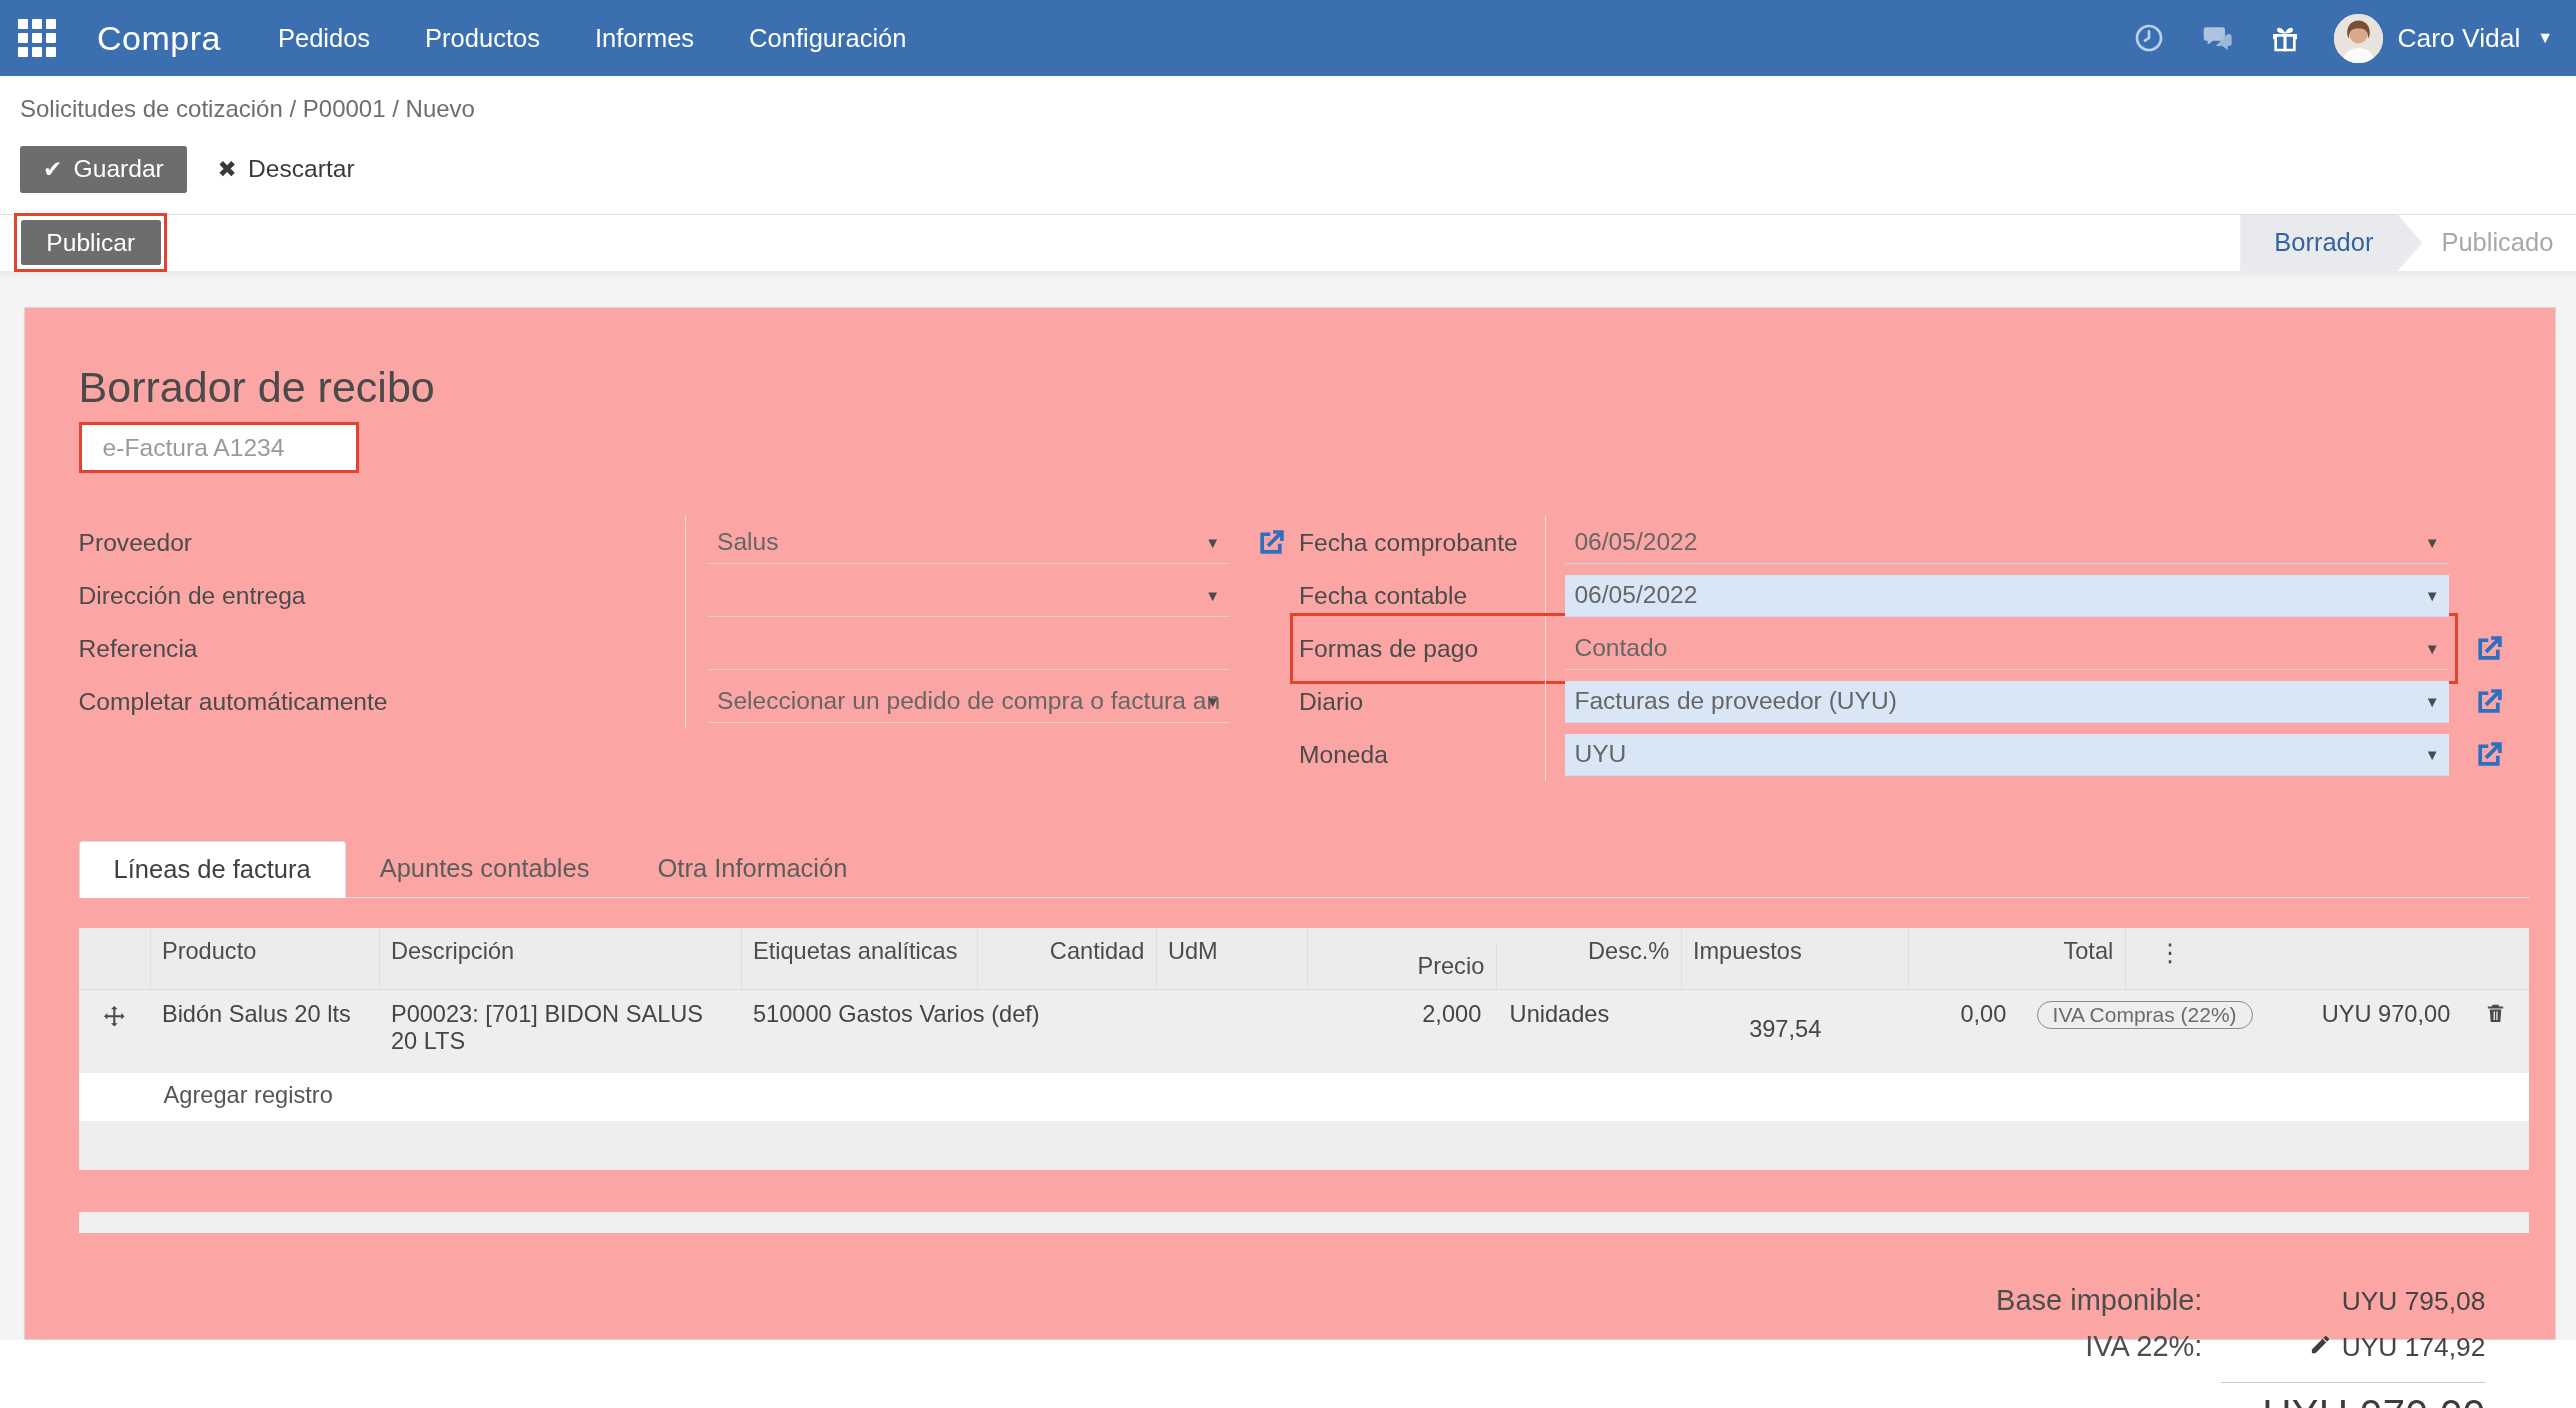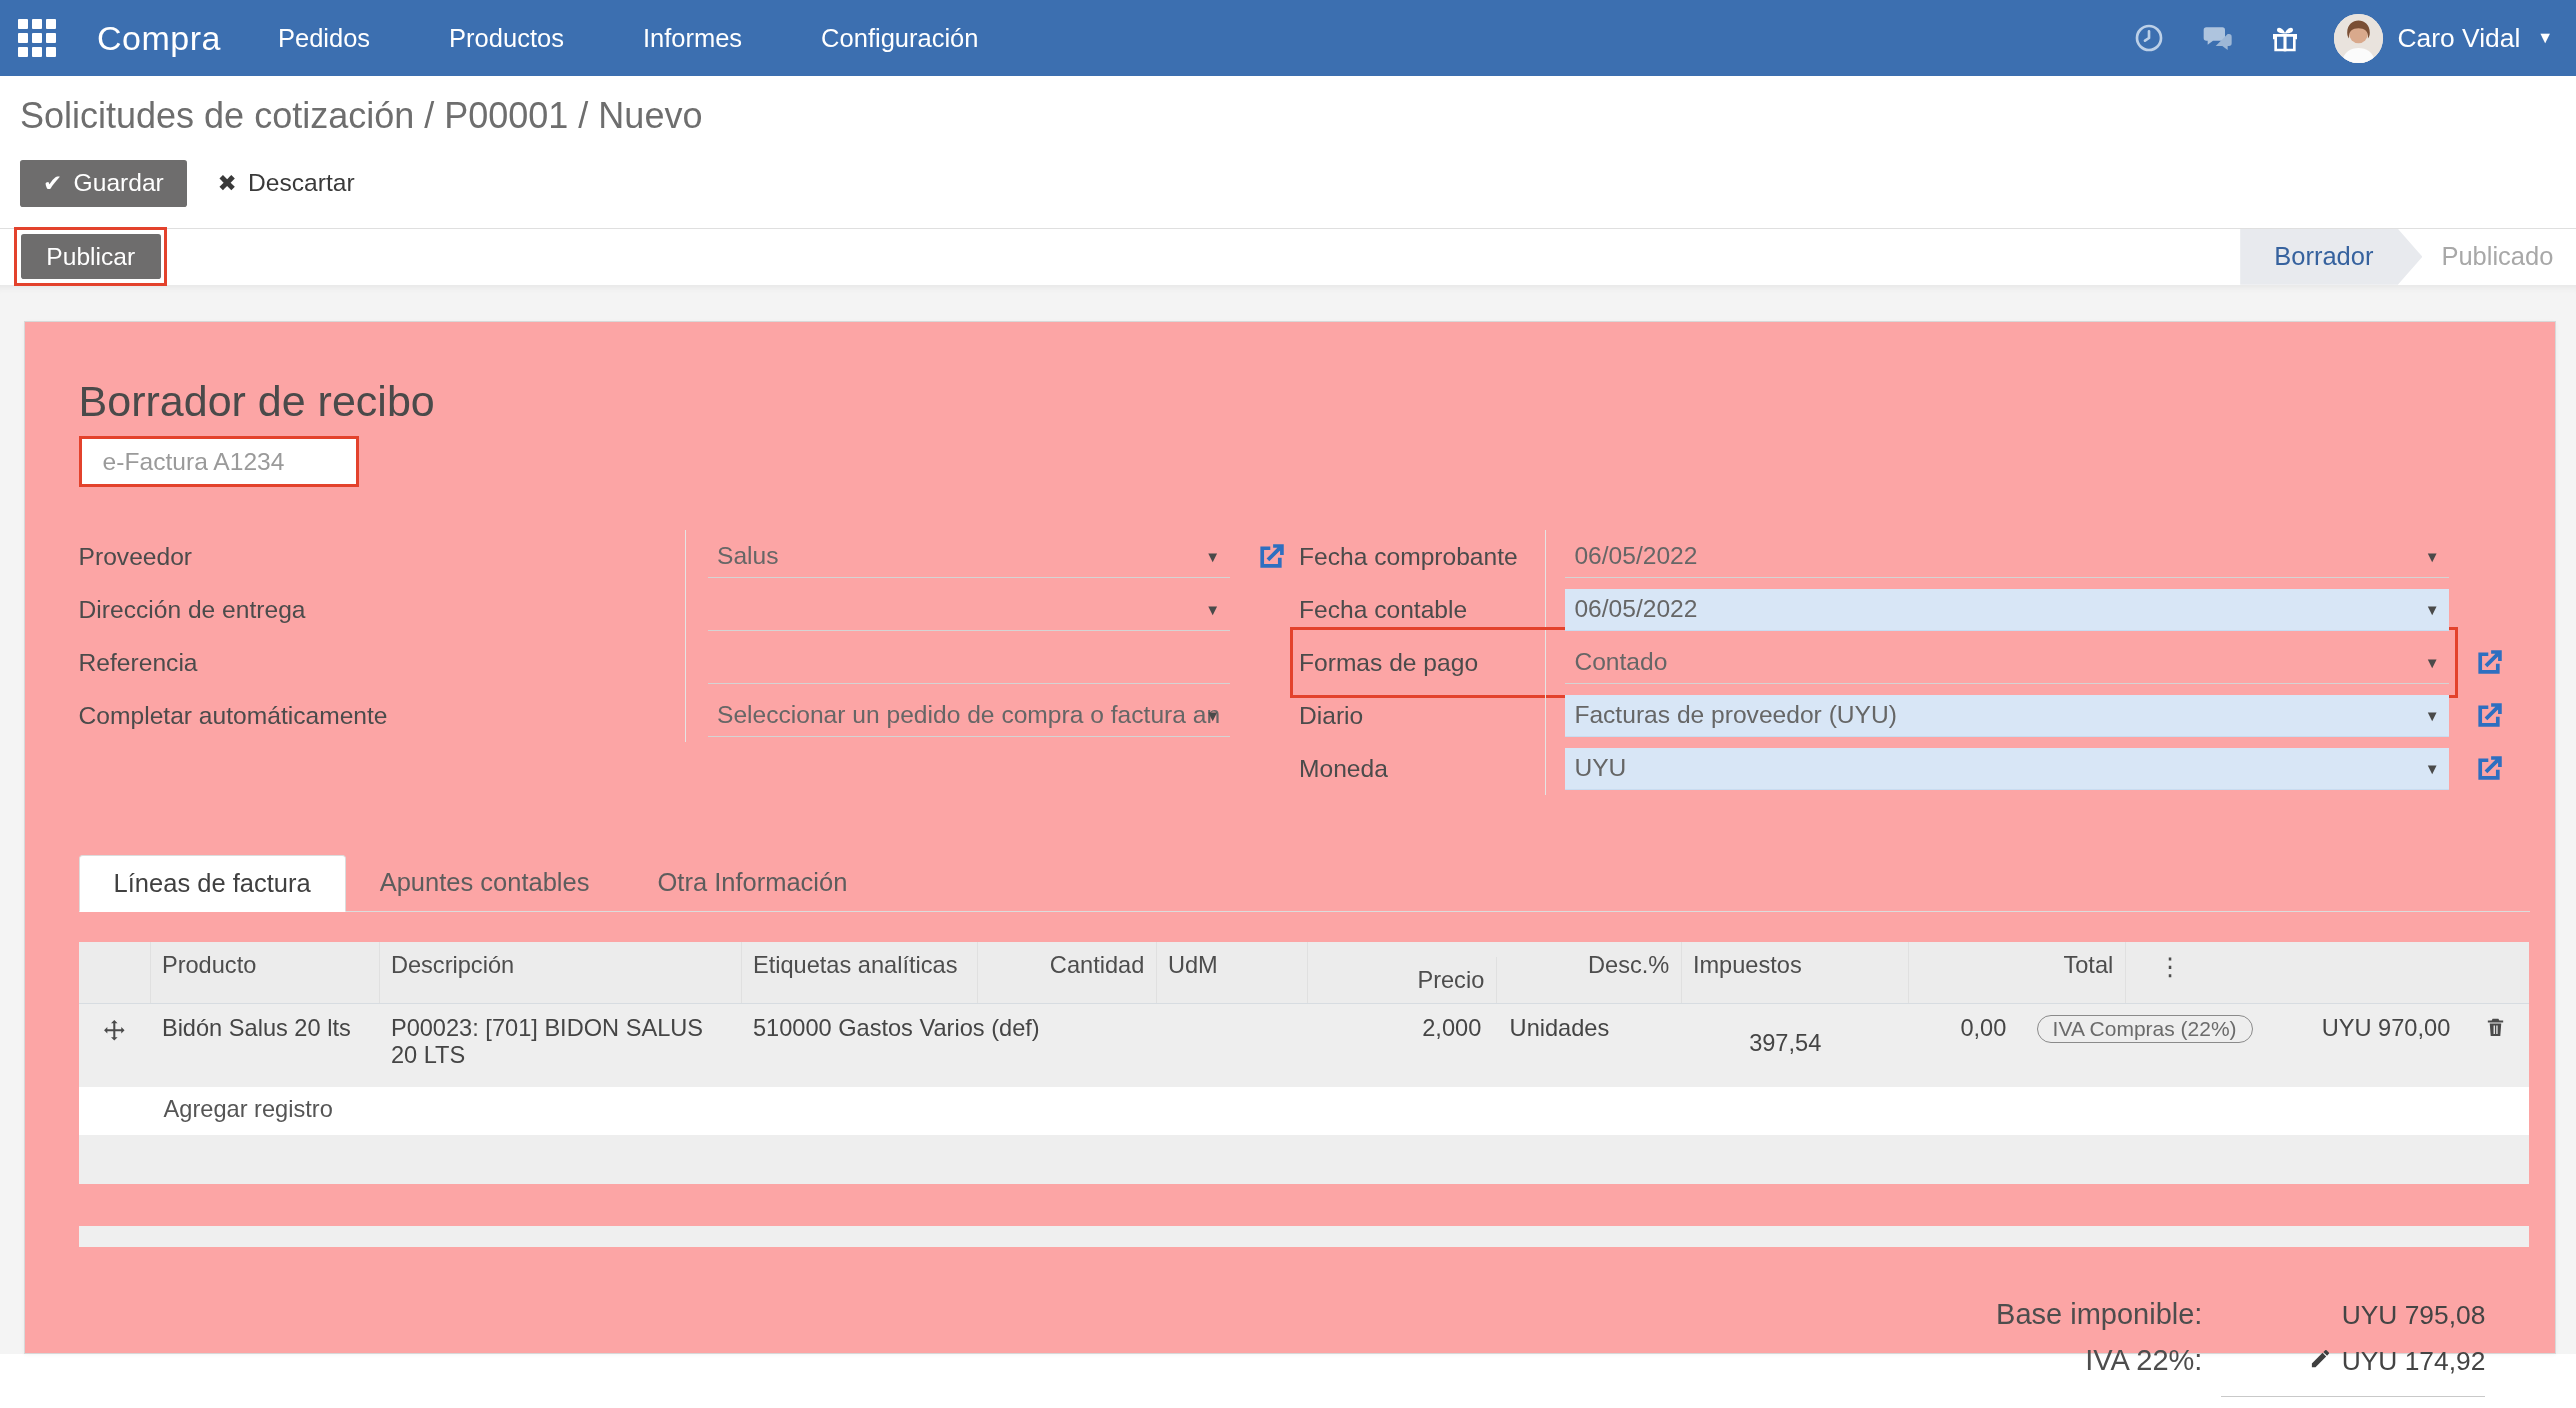--- a/index.html
+++ b/index.html
@@ -12,33 +12,33 @@
 
   
   .navbar {
     height: 76px; background:#3c6fb0; display:flex; align-items:center;
     color:#fff; padding:0 23px 0 17px;
   }
   .apps-grid { width:40px; height:40px; display:grid; grid-template-columns:repeat(3,9.4px);
     grid-template-rows:repeat(3,9.4px); gap:4.7px; align-content:center; justify-content:center; cursor:pointer; }
   .apps-grid span { background:#fff; width:9.4px; height:9.4px; border-radius:0.9px; }
   .brand { font-size:34px; font-weight:500; margin:0 57px 0 40px; letter-spacing:0.5px; }
-  .menu { display:flex; gap:79px; font-size:25.5px; }
+  .menu { display:flex; gap:55px; font-size:25.5px; }
   .menu-item { cursor:pointer; }
   .nav-right { margin-left:auto; display:flex; align-items:center; gap:30px; }
   .nav-ico { width:38px; height:38px; display:flex; align-items:center; justify-content:center; cursor:pointer; }
   .nav-ico svg { width:32px; height:32px; }
   .user-box { display:flex; align-items:center; gap:15px; cursor:pointer; }
   .avatar { width:49px; height:49px; border-radius:50%; background:#f4eeea; overflow:hidden; display:block; }
   .user-name { font-size:26.4px; }
   .nav-caret { font-size:16px; margin-left:1.9px; }
 
   
   .control-panel { padding: 19px 23px 21px 20px; background:#fff; }
-  .breadcrumb { font-size:36px; color:#6e6e6e; margin-bottom:23px; }
+  .breadcrumb { font-size:24px; color:#6e6e6e; margin-bottom:23px; }
   .cp-buttons { display:flex; align-items:center; gap:24.6px; }
   .btn-gray {
     background:#6e6d6d; color:#fff; border:none; font-size:24.6px;
     padding:9.4px 23px; border-radius:2.8px; cursor:pointer; display:inline-flex; align-items:center; gap:11.3px;
     font-family:"Liberation Sans",sans-serif;
   }
   .btn-flat { background:transparent; border:none; color:#3a3a3a; font-size:24.6px; cursor:pointer;
     display:inline-flex; align-items:center; gap:11.3px; font-family:"Liberation Sans",sans-serif; }
   .mini-ico { font-size:23px; }
 

